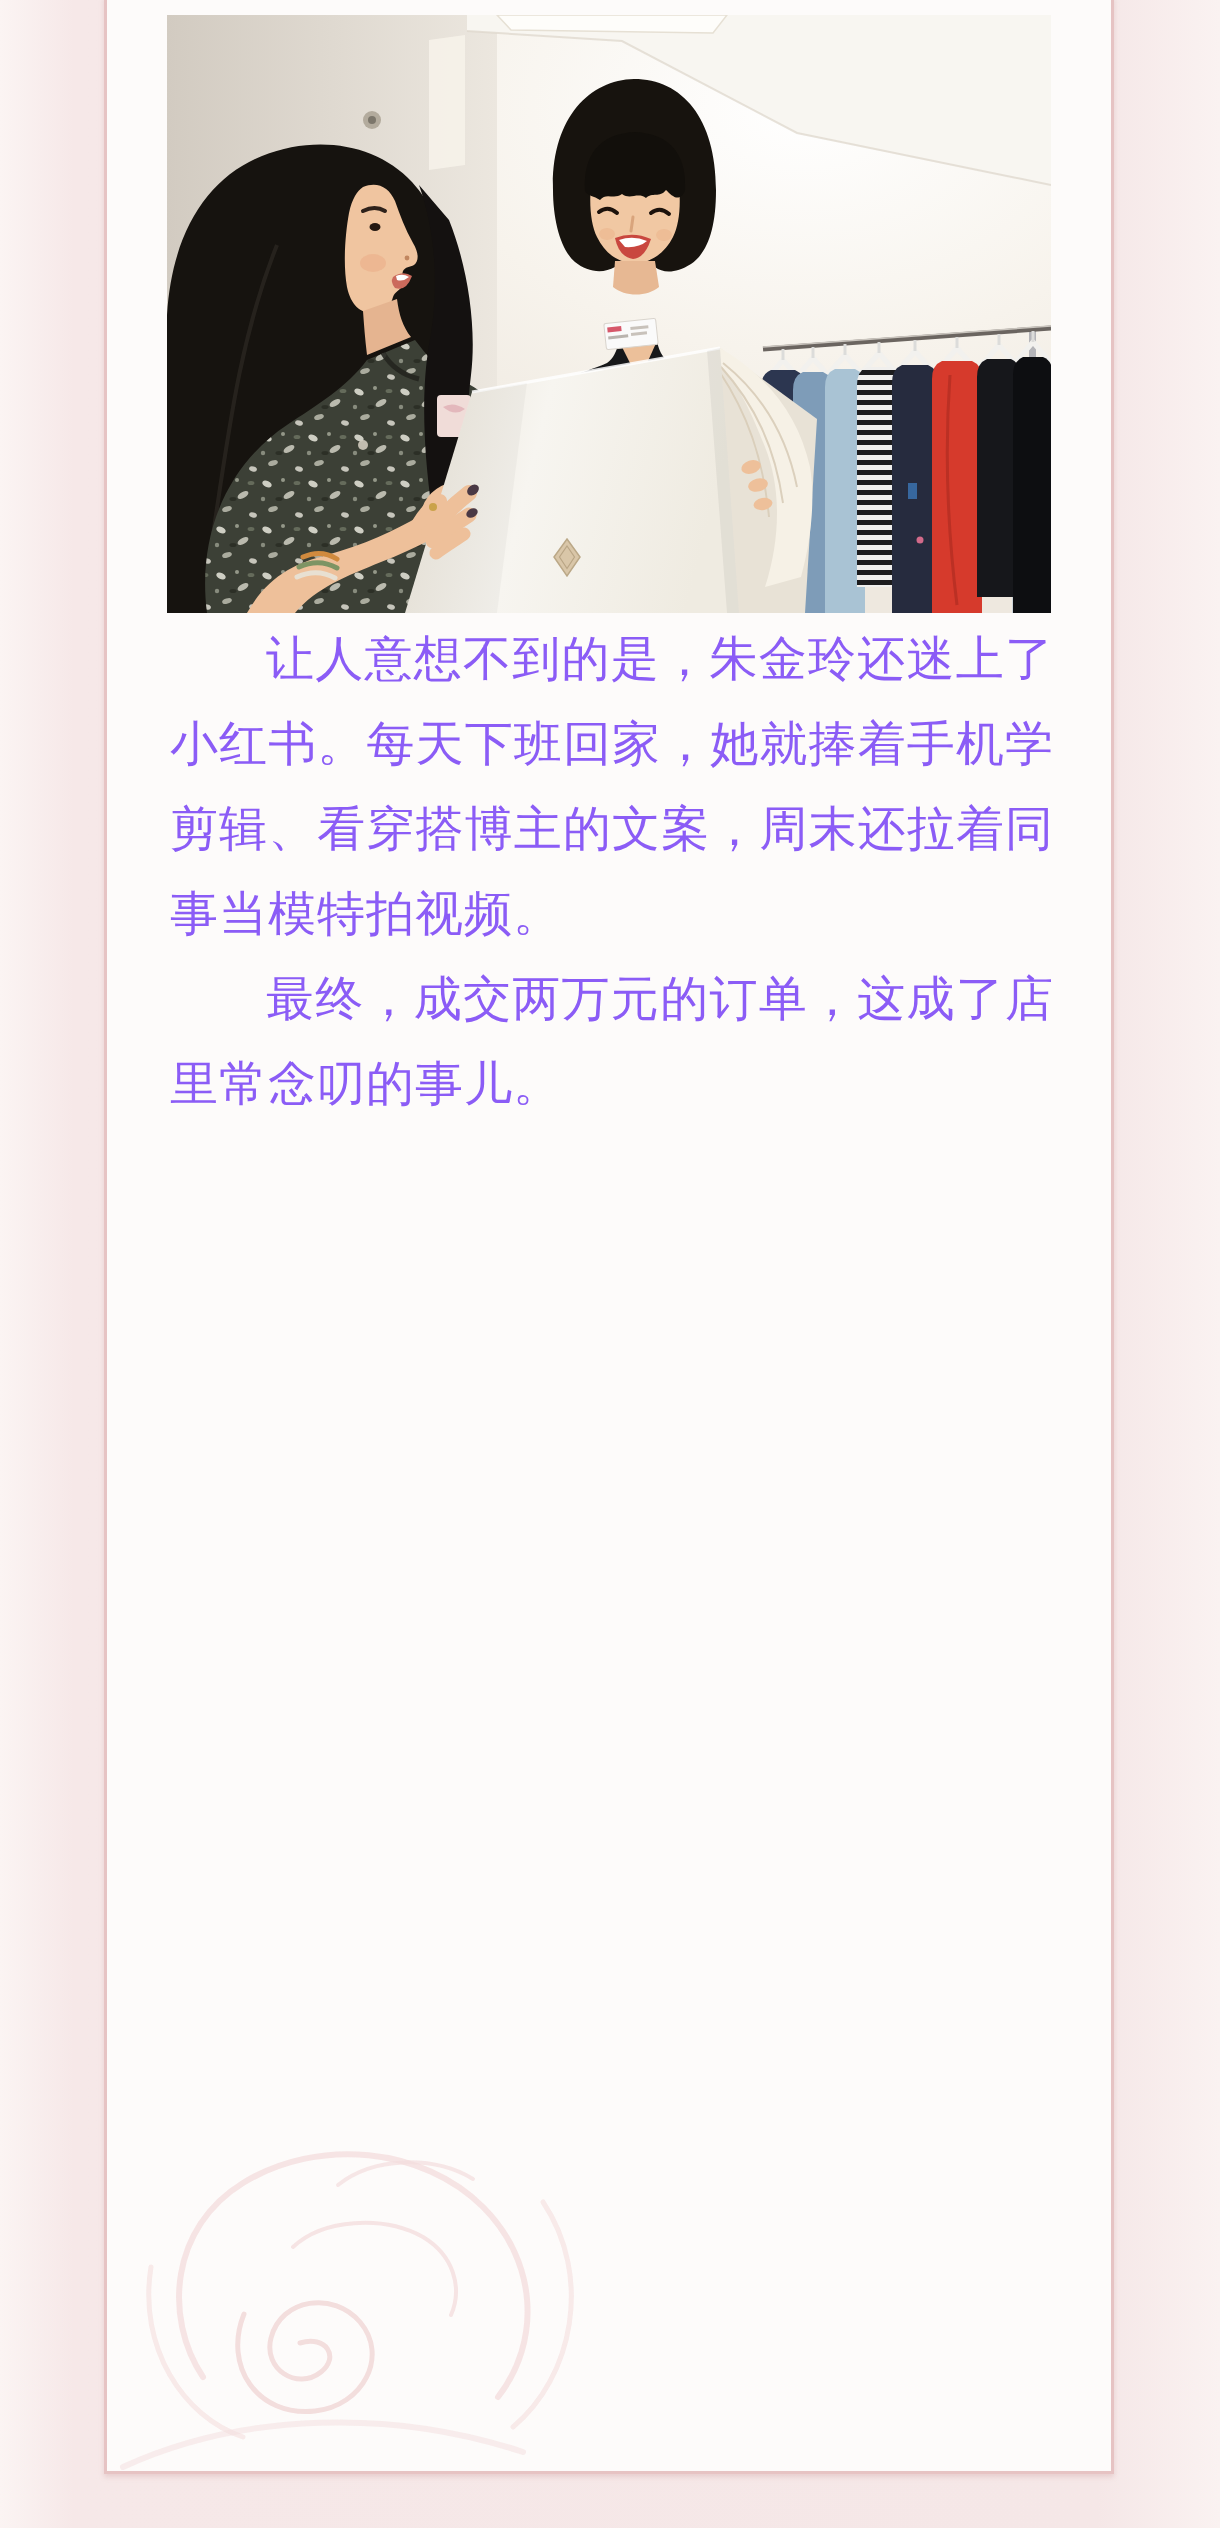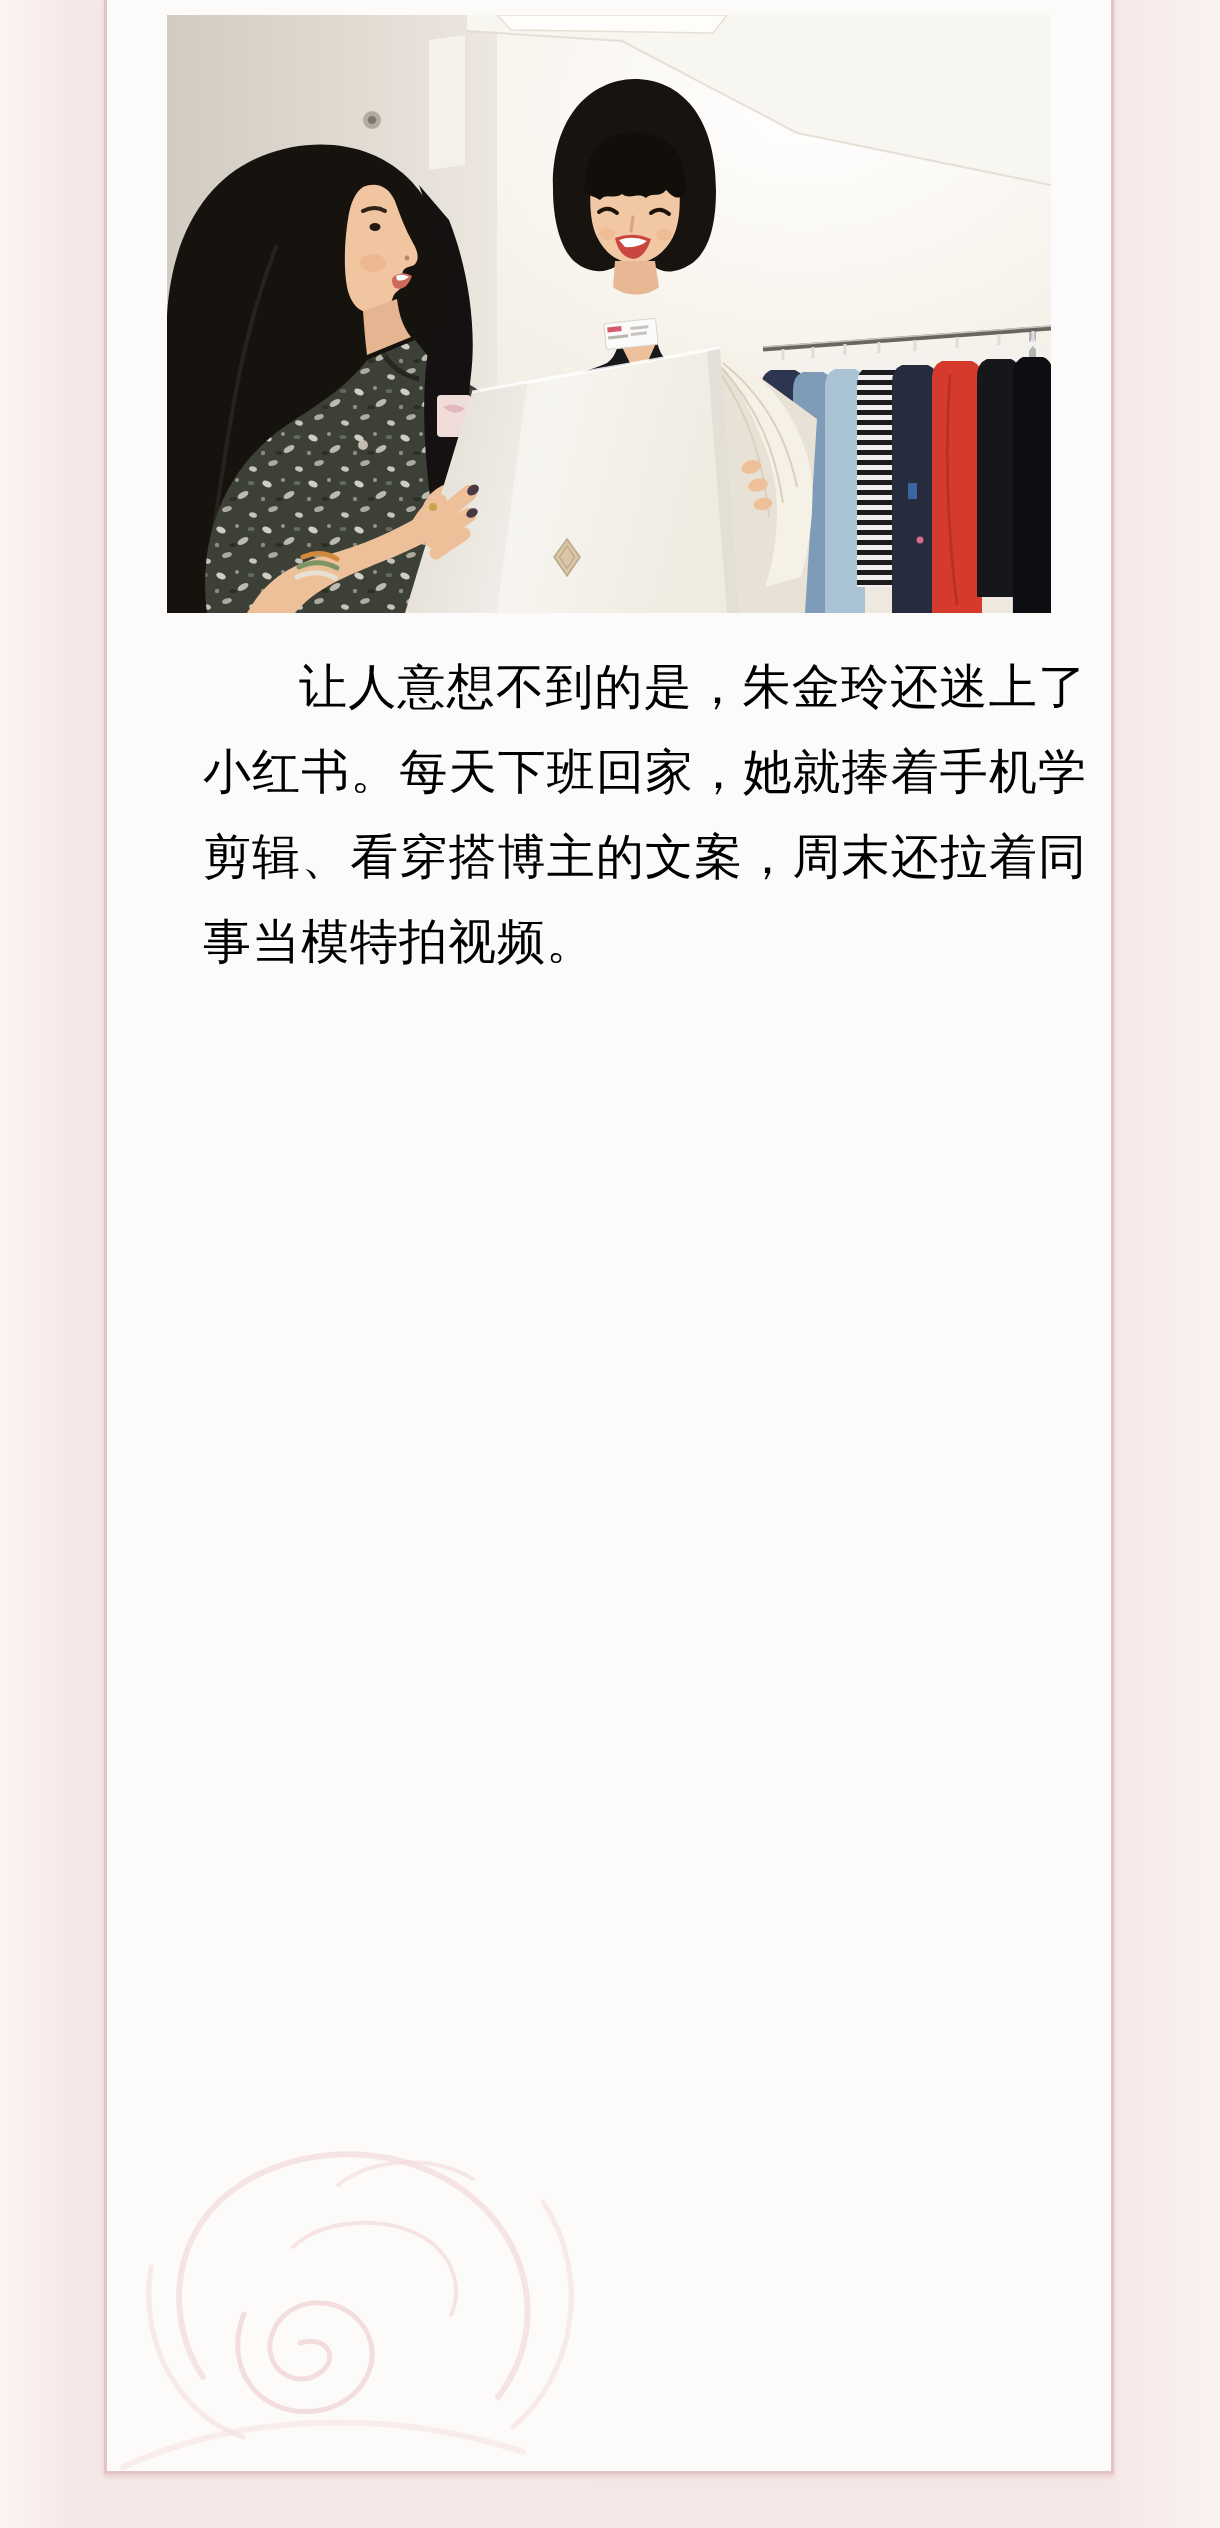--- a/index.html
+++ b/index.html
@@ -19,24 +19,23 @@
     border:3px solid #e6c3c3;border-top:none;
     box-shadow:0 3px 5px rgba(190,130,130,.25);
     overflow:hidden;
   }
   .store-photo{
     position:absolute;left:60px;top:19px;width:884px;height:598px;
     overflow:hidden;background:#efe9e0;
   }
   .store-photo svg{display:block;width:884px;height:598px;}
   .article-text{
-    position:absolute;left:63px;top:648px;width:884px;
-    font-size:48px;line-height:85px;letter-spacing:1px;color:#000000;
+    position:absolute;left:63px;top:620px;width:884px;
+    font-size:48px;line-height:85px;letter-spacing:1px;color:#8b5cf6;
     text-align:justify;
-    margin-left:33px;
   }
   .article-text p{margin:0;padding:0;text-indent:2em;}
   .rose-watermark{
     position:absolute;left:-14px;bottom:-6px;width:580px;height:480px;
     opacity:.85;pointer-events:none;
   }
 </style>
 </head>
 <body>
 
@@ -236,15 +235,16 @@
       <g fill="#eec09a">
         <ellipse cx="584" cy="452" rx="10" ry="6.5" transform="rotate(-18 584 452)"></ellipse>
         <ellipse cx="591" cy="470" rx="10" ry="6.5" transform="rotate(-14 591 470)"></ellipse>
         <ellipse cx="596" cy="489" rx="9.5" ry="6" transform="rotate(-10 596 489)"></ellipse>
       </g>
     </svg>
   </div>
 
   <div class="article-text">
     <p>让人意想不到的是，朱金玲还迷上了小红书。每天下班回家，她就捧着手机学剪辑、看穿搭博主的文案，周末还拉着同事当模特拍视频。</p>
+    <p>最终，成交两万元的订单，这成了店里常念叨的事儿。</p>
   </div>
 
 </div>
 
 </body></html>

